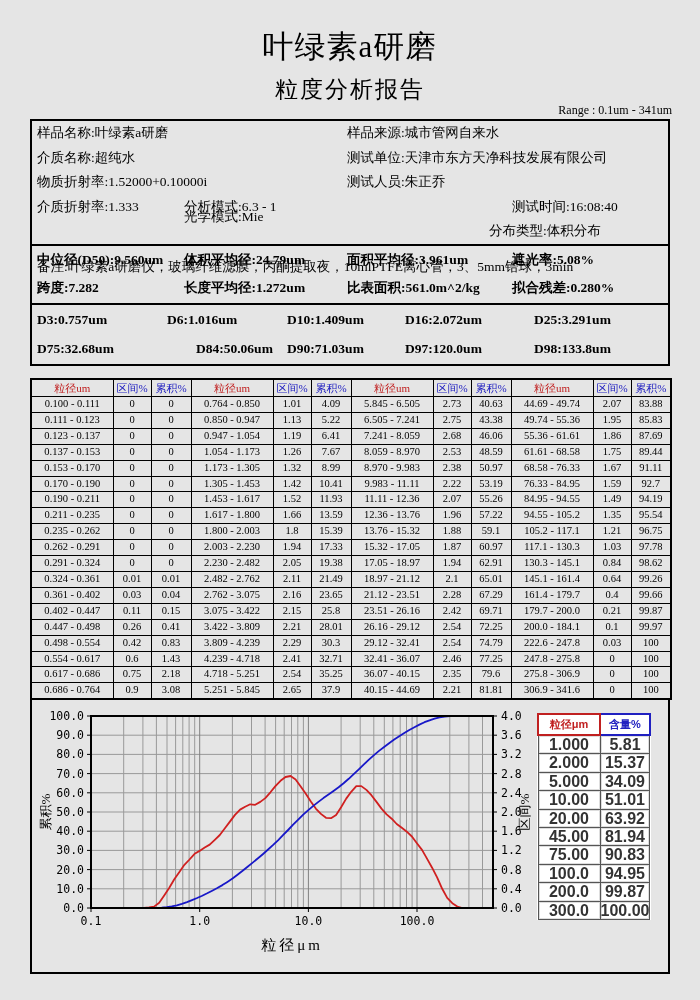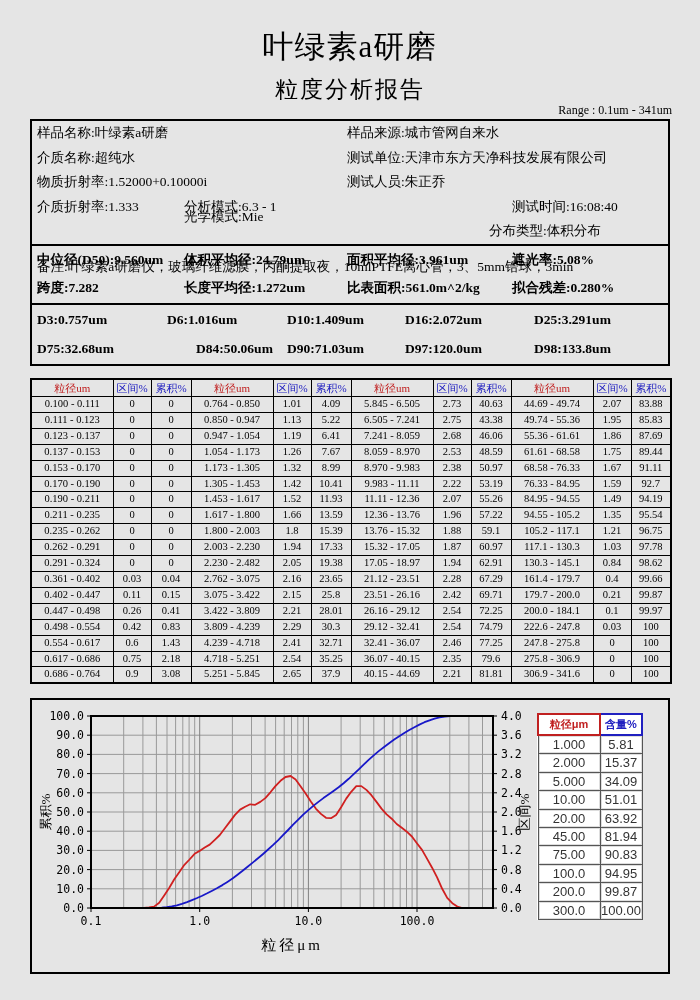--- a/index.html
+++ b/index.html
@@ -17,21 +17,21 @@
   .info-cell{position:absolute;top:0;}
   .dist-table{position:absolute;left:30px;top:378px;border-collapse:collapse;table-layout:fixed;}
   .dist-table th,.dist-table td{border:1px solid #000;text-align:center;padding:0;font-size:10.5px;font-weight:normal;height:14.9px;line-height:14.9px;overflow:hidden;white-space:nowrap;}
   .dist-table{border:2px solid #000;padding-left:20px;}
   .dist-table th{height:16px;line-height:16px;font-size:11px;}
   .h-size{color:#c02020;}
   .h-pct{color:#2020c0;}
   .chart-box{position:absolute;left:30px;top:698px;width:636px;height:272px;border:2px solid #000;}
   .chart-svg{position:absolute;left:0;top:0;}
   .side-table{position:absolute;left:505px;top:13px;border-collapse:collapse;table-layout:fixed;background:#fff;}
-  .side-table th,.side-table td{text-align:center;padding:0;font-size:13px;white-space:nowrap;}
+  .side-table th,.side-table td{text-align:center;padding:0;font-size:16px;white-space:nowrap;font-weight:bold;}
   .side-table th{height:19px;line-height:19px;font-weight:bold;font-size:11px;font-family:"Liberation Sans","DejaVu Sans",sans-serif;}
   .side-table td{height:17.4px;line-height:17.4px;color:#333;border:1px solid #555;box-shadow:inset 0 0 0 1px #ddd;font-family:"Liberation Sans","DejaVu Sans",sans-serif;}
   .st-h-size{color:#c02020;border:2px solid #c02020;}
   .st-h-pct{color:#2020c0;border:2px solid #2020c0;}
   .tick-text{font-family:"DejaVu Sans Mono","Liberation Mono",monospace;font-size:11.5px;fill:#000;}
   .ax-label{font-size:13px;fill:#000;font-family:"Liberation Serif","DejaVu Serif",serif;}
   .x-title{font-size:15px;fill:#000;font-family:"Liberation Serif","DejaVu Serif",serif;letter-spacing:3px;}
 </style>
 </head>
 <body>
@@ -276,20 +276,34 @@
           <td>0</td>
           <td>2.230 - 2.482</td>
           <td>2.05</td>
           <td>19.38</td>
           <td>17.05 - 18.97</td>
           <td>1.94</td>
           <td>62.91</td>
           <td>130.3 - 145.1</td>
           <td>0.84</td>
           <td>98.62</td>
+        </tr>
+        <tr>
+          <td>0.324 - 0.361</td>
+          <td>0.01</td>
+          <td>0.01</td>
+          <td>2.482 - 2.762</td>
+          <td>2.11</td>
+          <td>21.49</td>
+          <td>18.97 - 21.12</td>
+          <td>2.1</td>
+          <td>65.01</td>
+          <td>145.1 - 161.4</td>
+          <td>0.64</td>
+          <td>99.26</td>
         </tr>
         <tr>
           <td>0.361 - 0.402</td>
           <td>0.03</td>
           <td>0.04</td>
           <td>2.762 - 3.075</td>
           <td>2.16</td>
           <td>23.65</td>
           <td>21.12 - 23.51</td>
           <td>2.28</td>

